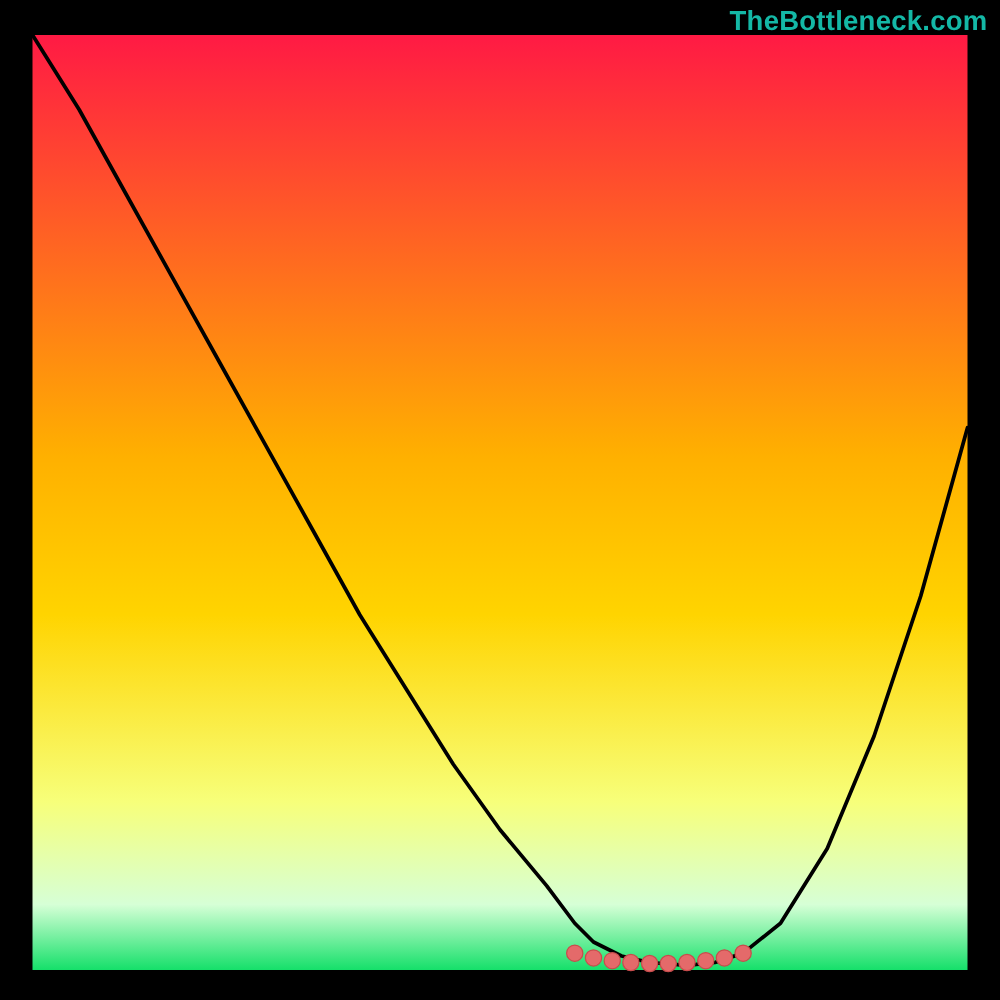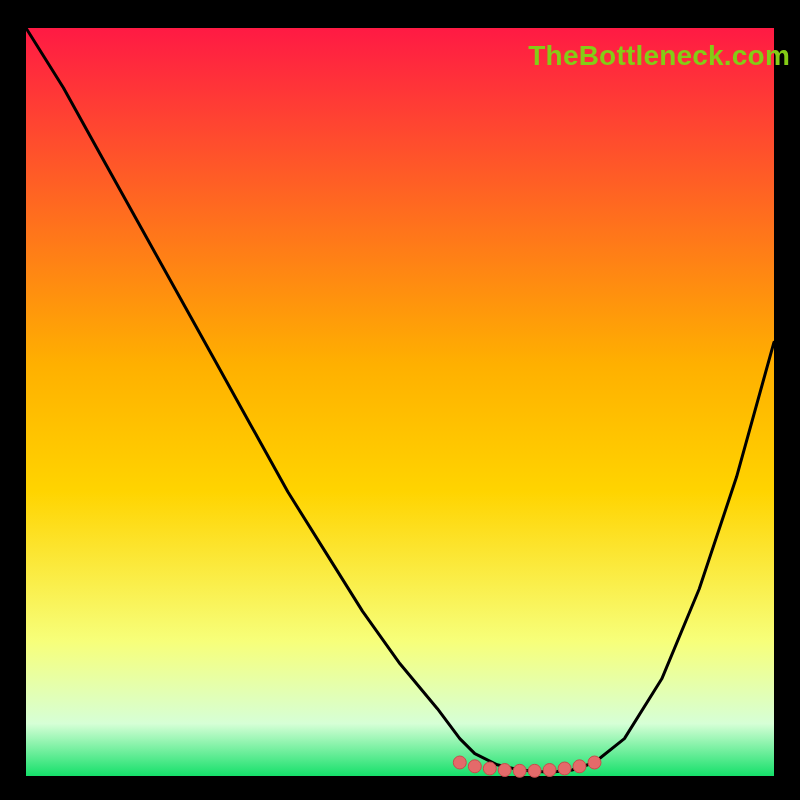--- a/index.html
+++ b/index.html
@@ -13,26 +13,25 @@
   }
   .stage {
     position: relative;
     width: 800px;
     height: 800px;
   }
   .watermark {
     position: absolute;
     top: 4px;
     right: 10px;
-    color: #84cc16;
-    font-size: 28px;
+    color: #14b8a6;
+    font-size: 22px;
     font-weight: 600;
     letter-spacing: 0.2px;
     z-index: 3;
-    margin-top: 36px;
   }
   svg {
     position: absolute;
     top: 0;
     left: 0;
   }
 </style>
 </head>
 <body>
 <div class="stage">

